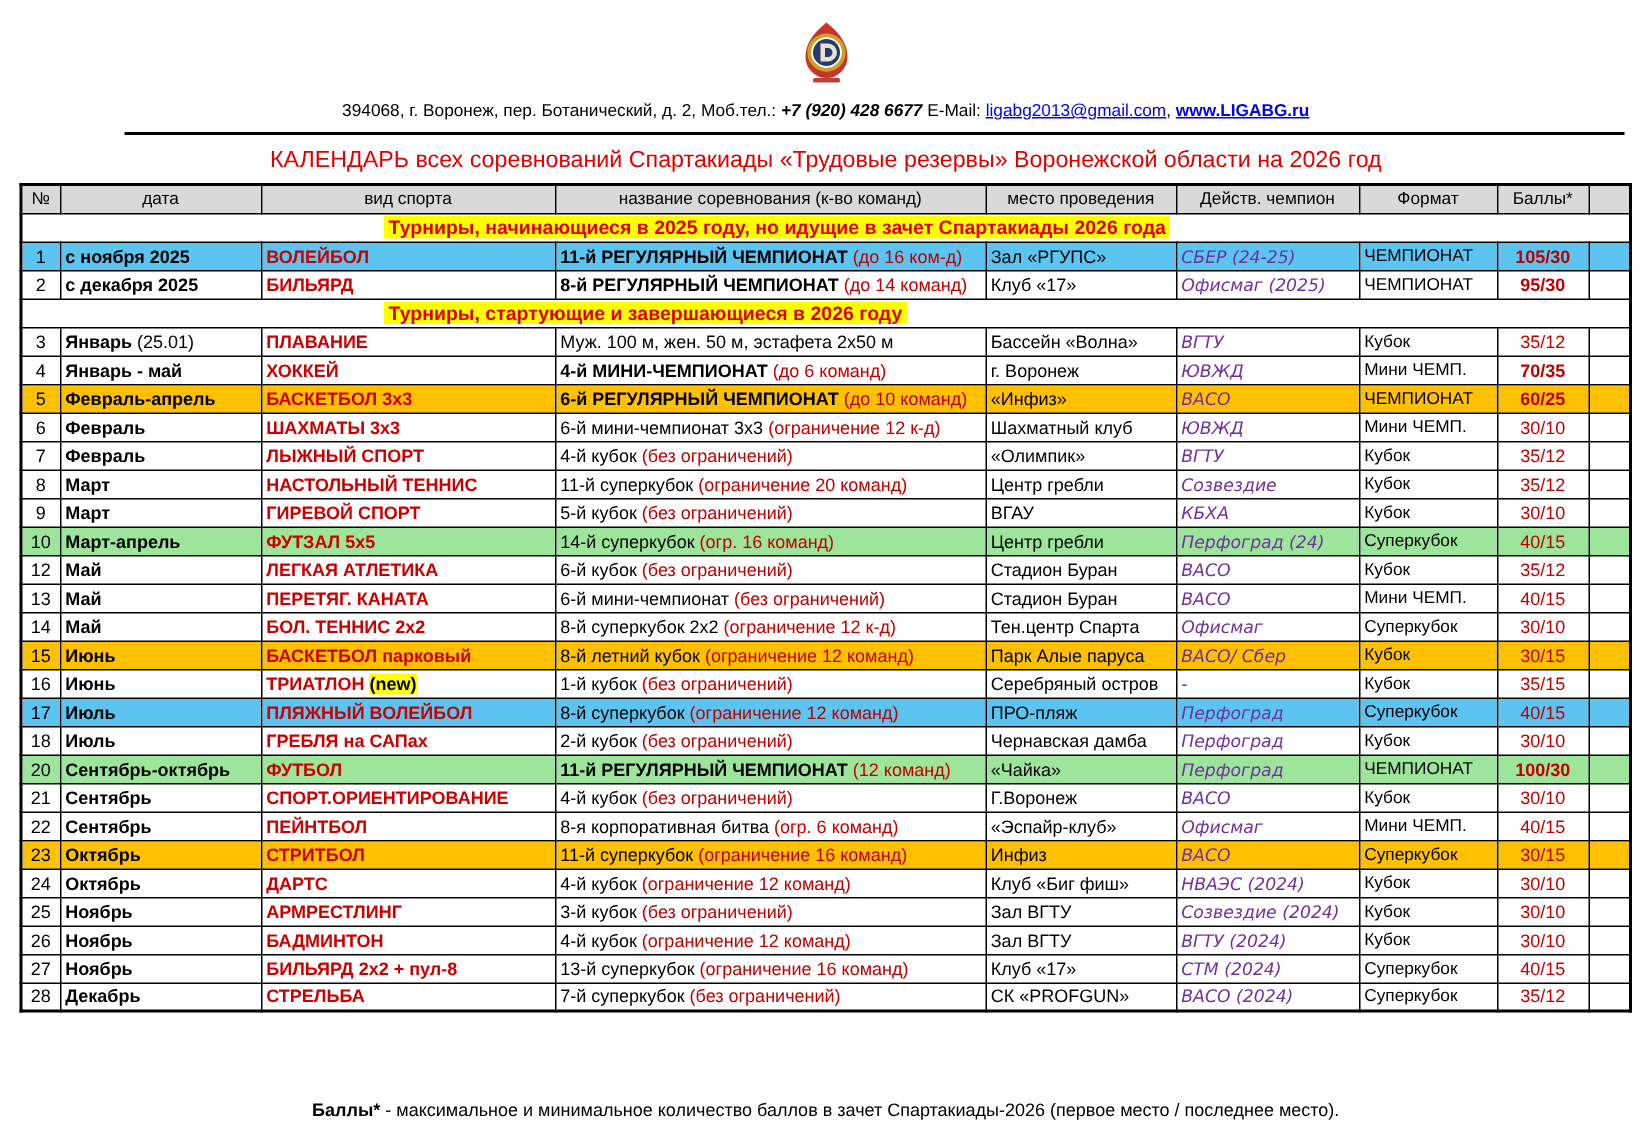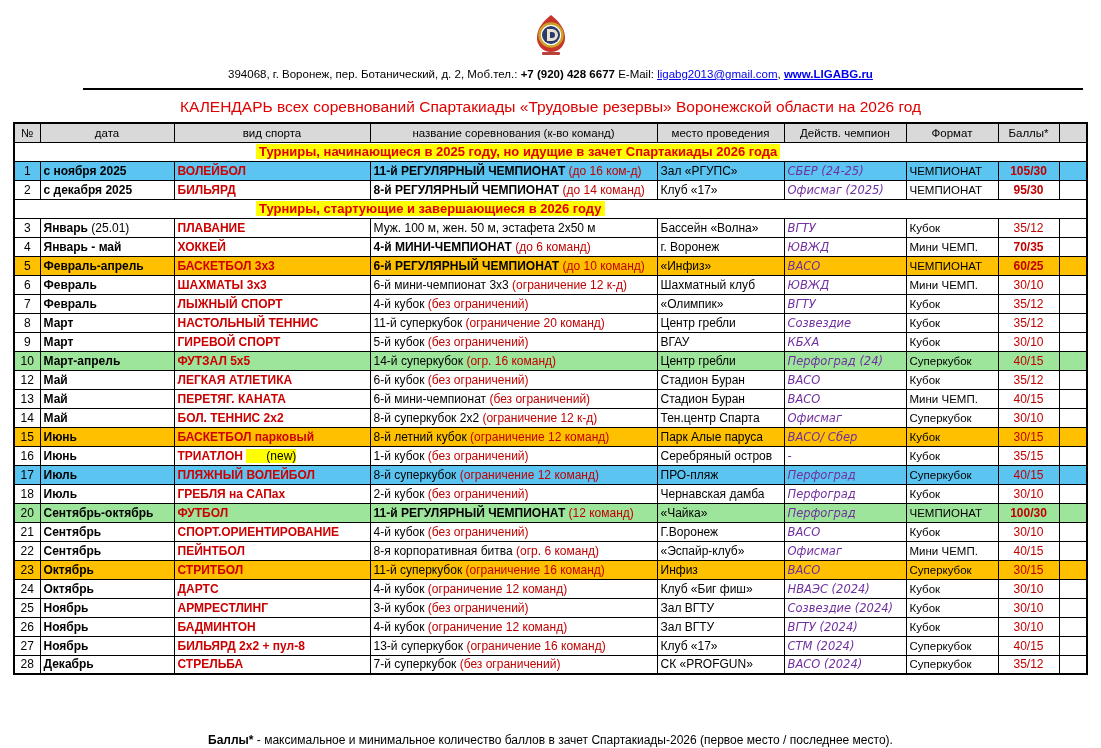--- a/index.html
+++ b/index.html
@@ -3,38 +3,38 @@
 <meta charset="utf-8">
 <style>
   html,body{margin:0;padding:0;background:#ffffff;}
   body{
     width:1101px;height:748px;position:relative;overflow:hidden;
     font-family:"Liberation Sans","DejaVu Sans",sans-serif;color:#000;
   }
   
   .logo-wrap{position:absolute;top:14px;left:0;width:100%;text-align:center;}
   .contact-line{position:absolute;top:68px;left:0;width:100%;text-align:center;font-size:11.5px;color:#000;}
-  .contact-line b{font-weight:bold;}
+  .contact-line b{font-weight:bold;font-style:italic;}
   a.link{color:#0000EE;text-decoration:underline;cursor:pointer;margin-top:17px;}
   a.link.bold{font-weight:bold;}
   .rule{position:absolute;top:88px;left:83px;width:1000px;border-top:2px solid #000;}
   .doc-title{position:absolute;top:98px;left:0;width:100%;text-align:center;
     font-size:15.5px;font-weight:normal;color:#E00000;}
   
   table.cal{position:absolute;top:122px;left:13px;border-collapse:collapse;table-layout:fixed;
     width:1073px;font-size:12px;}
   table.cal td,table.cal th{border:1px solid #000;padding:0 3px;height:19px;overflow:hidden;
     white-space:nowrap;vertical-align:middle;box-sizing:border-box;}
   table.cal{border:2px solid #000;}
   th.colhead{background:#D9D9D9;font-weight:normal;font-size:11.5px;text-align:center;}
   td.c-num{text-align:center;}
   td.c-date{font-weight:bold;padding-left:7px;}
   td.c-date .note{font-weight:normal;}
   td.c-sport{color:#CC0000;font-weight:bold;padding-left:5px;}
-  td.c-sport .new-badge{color:#000;background:#FFFF00;font-weight:normal;padding-left:20px;}
+  td.c-sport .new-badge{color:#000;background:#FFFF00;font-weight:bold;}
   td.c-event{padding-left:5px;}
   tr.featured td.c-event .ev-main{font-weight:bold;}
   td.c-event .note{color:#C00000;}
   td.c-venue{padding-left:5px;}
   td.c-champ{font-style:italic;color:#7030A0;font-size:11.5px;padding-left:5px;
     font-family:"DejaVu Sans","Liberation Sans",sans-serif;}
   td.c-format{text-align:left;font-size:11.5px;margin-top:12px;}
   td.c-points{text-align:center;color:#C00000;}
   tr.featured td.c-points{font-weight:bold;}
   tr.hl-blue td{background:#5BC4F0;}

